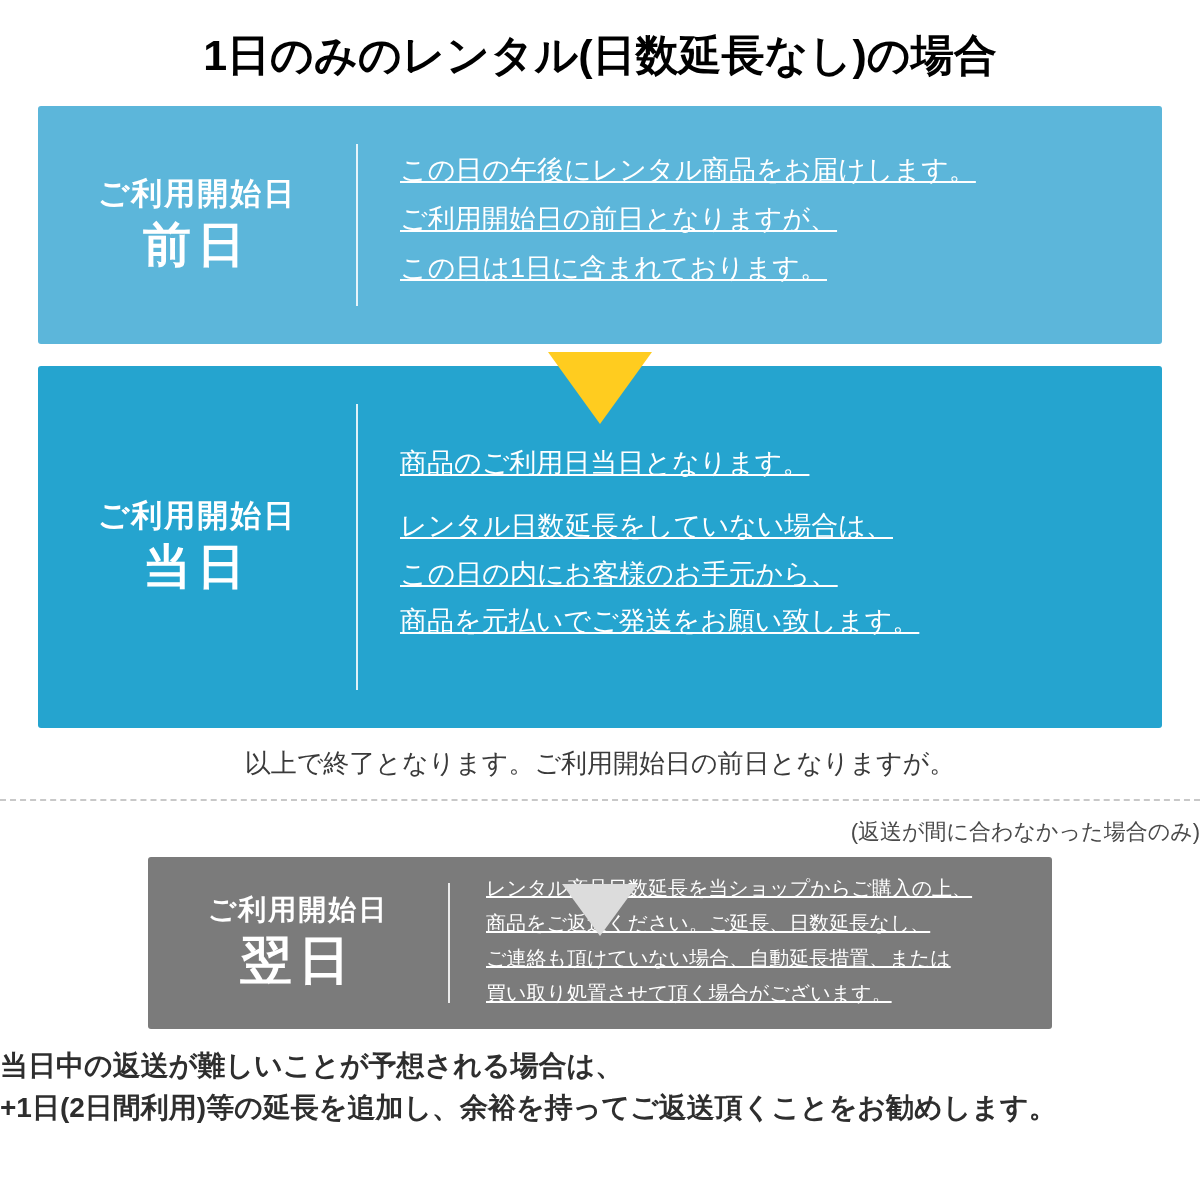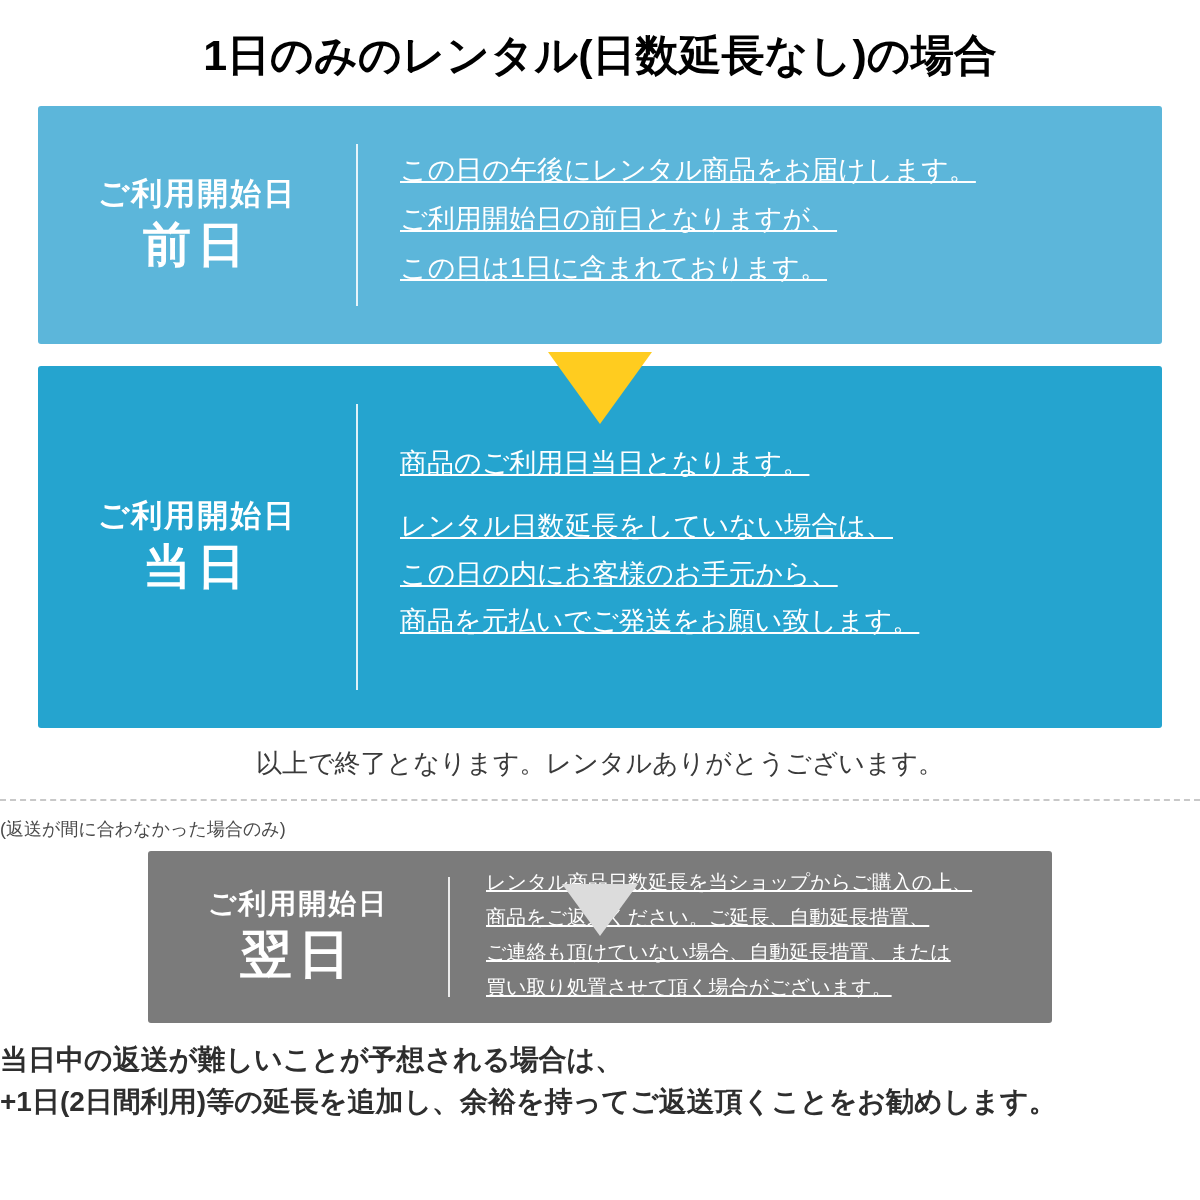--- a/index.html
+++ b/index.html
@@ -159,22 +159,22 @@
     color: #3a3a3a;
     margin-top: 18px;
     font-weight: 500;
   }
   .dashed-sep {
     border: none;
     border-top: 2px dashed #c8c8c8;
     margin: 18px 0 0 0;
   }
   .small-note {
-    text-align: left;
-    font-size: 18px;
+    text-align: right;
+    font-size: 22px;
     color: #4a4a4a;
     margin-top: 16px;
   }
   .closing {
     text-align: left;
     font-size: 28px;
     font-weight: bold;
     color: #2e2e2e;
     line-height: 1.5;
     margin-top: 16px;
@@ -209,37 +209,37 @@
     </div>
     <div class="divider"></div>
     <div class="card-right">
       <p class="spaced">商品のご利用日当日となります。</p>
       <p>レンタル日数延長をしていない場合は、</p>
       <p>この日の内にお客様のお手元から、</p>
       <p>商品を元払いでご発送をお願い致します。</p>
     </div>
   </div>
 
-  <div class="note-center">以上で終了となります。レンタルありがとうございます。</div>
+  <div class="note-center">以上で終了となります。ご利用開始日の前日となりますが。</div>
 
   <hr class="dashed-sep">
 
   <div class="small-note">(返送が間に合わなかった場合のみ)</div>
 
   <div class="arrow-gray"></div>
 
   <div class="card card-gray">
     <div class="card-left">
       <div class="label-small">ご利用開始日</div>
       <div class="label-big">翌日</div>
     </div>
     <div class="divider"></div>
     <div class="card-right">
       <p>レンタル商品日数延長を当ショップからご購入の上、</p>
-      <p>商品をご返送ください。ご延長、自動延長措置、</p>
+      <p>商品をご返送ください。ご延長、日数延長なし、</p>
       <p>ご連絡も頂けていない場合、自動延長措置、または</p>
       <p>買い取り処置させて頂く場合がございます。</p>
     </div>
   </div>
 
   <div class="closing">
     <div>当日中の返送が難しいことが予想される場合は、</div>
     <div>+1日(2日間利用)等の延長を追加し、余裕を持ってご返送頂くことをお勧めします。</div>
   </div>
 

